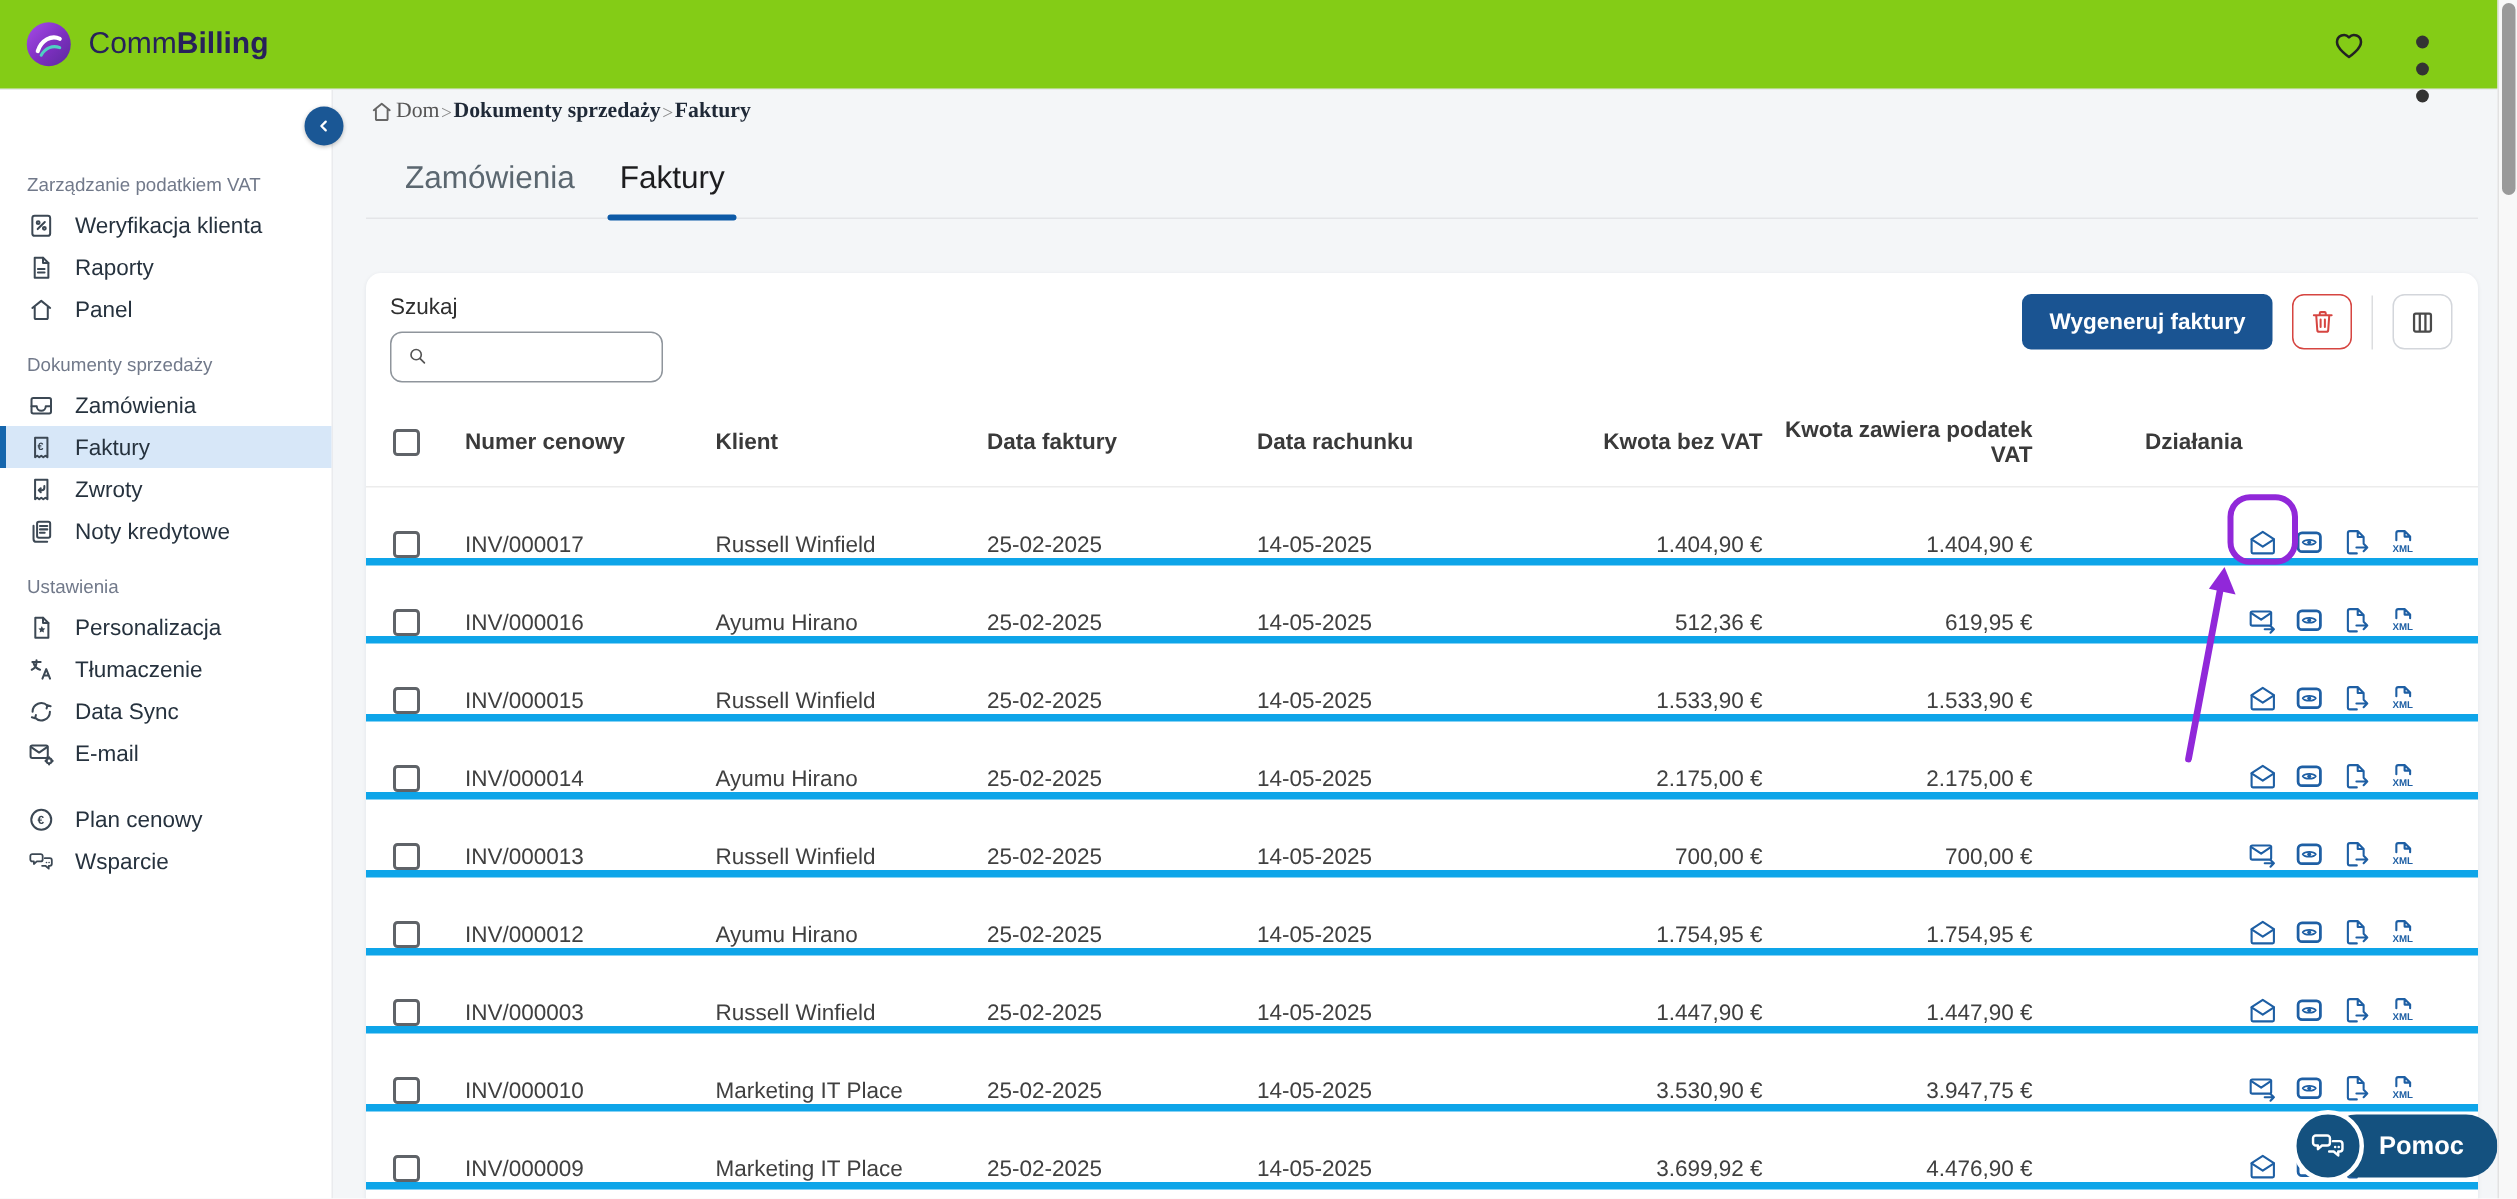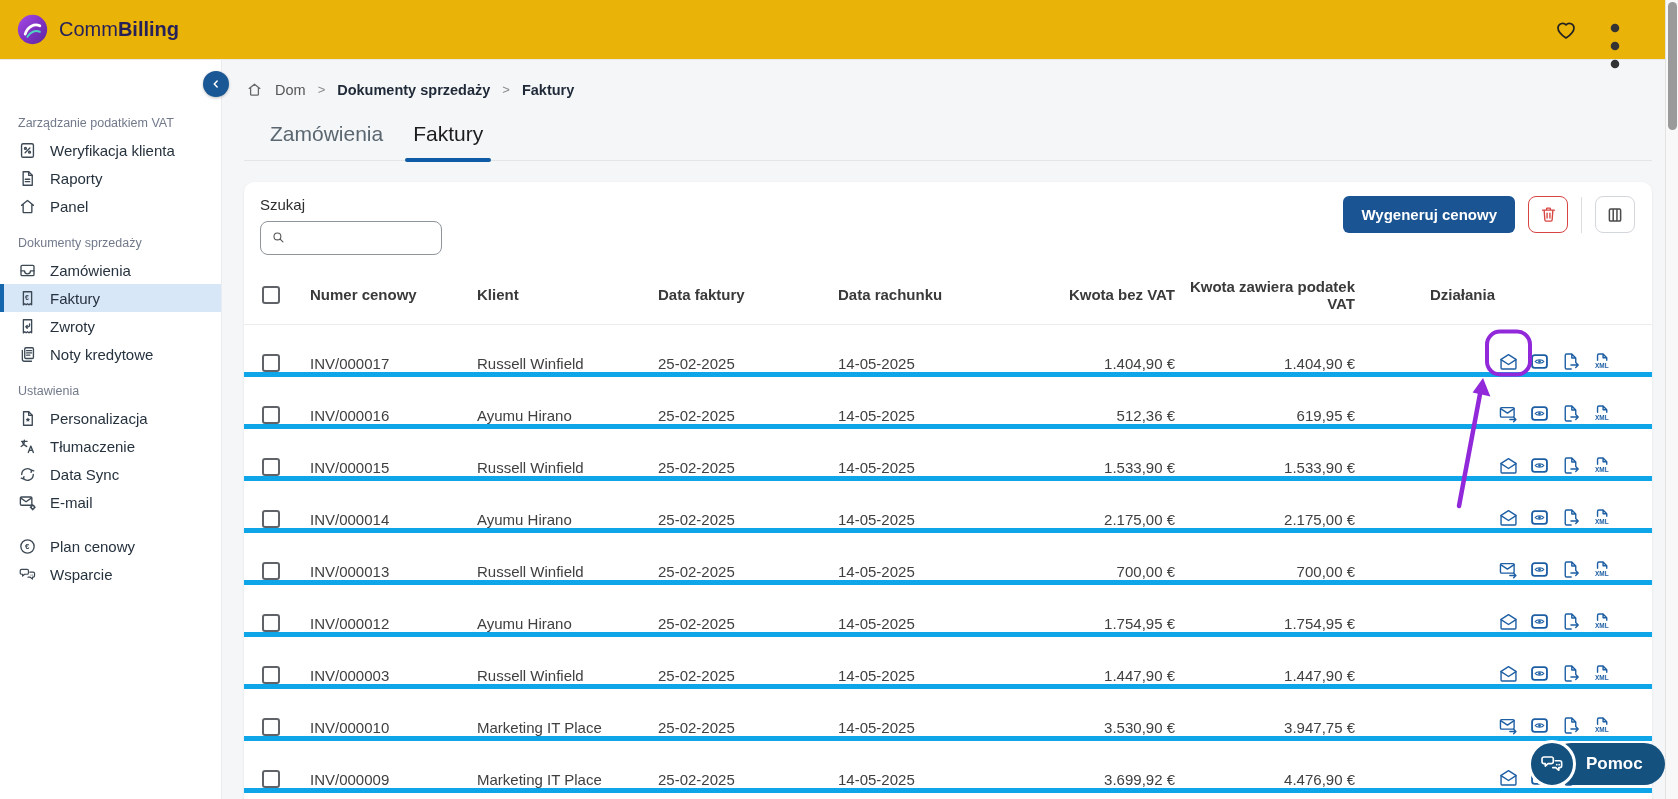--- a/index.html
+++ b/index.html
@@ -1,21 +1,21 @@
 <!DOCTYPE html>
 <html style="--primary: #1a5492; --accent: #9128d9; --action_icon: #1e5fa4; --danger: #d64541; --active_nav_bg: #d7e7f8; --tab_underline: #0d5aa7;"><head>
 <meta charset="utf-8">
 <style>
   * { margin:0; padding:0; box-sizing:border-box; }
   html,body { width:1678px; height:799px; overflow:hidden; }
   body { font-family:"Liberation Sans", sans-serif; background:#f4f6f8; position:relative; color:#333; }
   svg { display:block; }
 
   
-  .topbar { position:absolute; top:0; left:0; right:0; height:60px; background:#eab308;
+  .topbar { position:absolute; top:0; left:0; right:0; height:60px; background:#84cc16;
             border-bottom:1px solid #e8e9ec; display:flex; align-items:center; padding:0 16px; z-index:6; }
   .brand { display:flex; align-items:center; gap:10px; cursor:pointer; }
   .brand-mark { width:33px; height:33px; }
   .brand-text { font-size:20px; color:#27215a; }
   .brand-text b { font-weight:700; }
   .topbar-right { margin-left:auto; display:flex; align-items:center; gap:28px; padding-right:38px; }
   .heart-btn { width:24px; height:24px; color:#222; cursor:pointer; }
   .kebab-btn { width:18px; height:22px; color:#333; cursor:pointer; }
 
   
@@ -28,21 +28,21 @@
   .nav-section { font-size:12.5px; color:#71798a; padding:0 18px; margin:16px 0 6px; }
   .nav-group.gap-top { margin-top:16px; }
   .nav-item { display:flex; align-items:center; gap:13px; height:28px; padding:0 18px; font-size:15px;
               color:#26323e; cursor:pointer; }
   .nav-item .icon { width:19px; height:19px; color:#3c4854; flex:none; }
   .nav-item .icon svg { width:19px; height:19px; }
   .nav-item.active { background:#d7e7f8; border-left:4px solid #1566ad; padding-left:14px; }
 
   
   .main { position:absolute; left:222px; top:60px; right:26px; bottom:0; }
-  .breadcrumb { display:flex; align-items:center; gap:12px; margin:21px 0 0 24px; font-size:14.5px; color:#555; }
+  .breadcrumb { display:flex; align-items:center; gap:1px; margin:6px 0 0 24px; font-size:14.5px; color:#555;font-family:Liberation Serif, serif; }
   .breadcrumb .bc-home { width:17px; height:17px; color:#666; }
   .breadcrumb .sep { color:#8a8a8a; font-size:13px; }
   .breadcrumb .bc-strong { color:#1f2937; font-weight:700; }
   .bc-link { cursor:pointer; }
 
   .tabs-row { display:flex; gap:30px; margin:24px 0 0 22px; padding-left:26px; border-bottom:1px solid #e4e5e8; }
   .tab { font-size:21px; color:#5b6770; padding-bottom:14px; position:relative; cursor:pointer; }
   .tab.active { color:#1d1d1f; }
   .tab.active::after { content:""; position:absolute; left:-8px; right:-8px; bottom:-2px; height:4px;
                        border-radius:3px; background:var(--tab_underline,#0d5aa7); }
@@ -326,21 +326,21 @@
             <svg viewBox="0 0 24 24" fill="none" stroke="currentColor" stroke-width="1.8" stroke-linecap="round">
               <circle cx="10.5" cy="10.5" r="5.6"></circle>
                 <path d="M14.9 14.9L19.5 19.5"></path>
             </svg>
           </span>
           <input type="text" placeholder="" style="">
         </div>
       </div>
 
       <div class="filters-actions">
-        <button class="btn-primary">Wygeneruj cenowy</button>
+        <button class="btn-primary">Wygeneruj faktury</button>
         <div class="btn-icon btn-trash">
           <span class="icon">
             <svg viewBox="0 0 24 24" fill="none" stroke="currentColor" stroke-width="1.7" stroke-linecap="round" stroke-linejoin="round">
               <path d="M4.5 6.5h15M9.5 6.5V4.9a1 1 0 0 1 1-1h3a1 1 0 0 1 1 1v1.6M6.5 6.5l.9 12.5a1.5 1.5 0 0 0 1.5 1.4h6.2a1.5 1.5 0 0 0 1.5-1.4l.9-12.5M10.2 10.2v6.3M13.8 10.2v6.3"></path>
             </svg>
           </span>
         </div>
         <div class="v-divider"></div>
         <div class="btn-icon btn-columns">
           <span class="icon">

